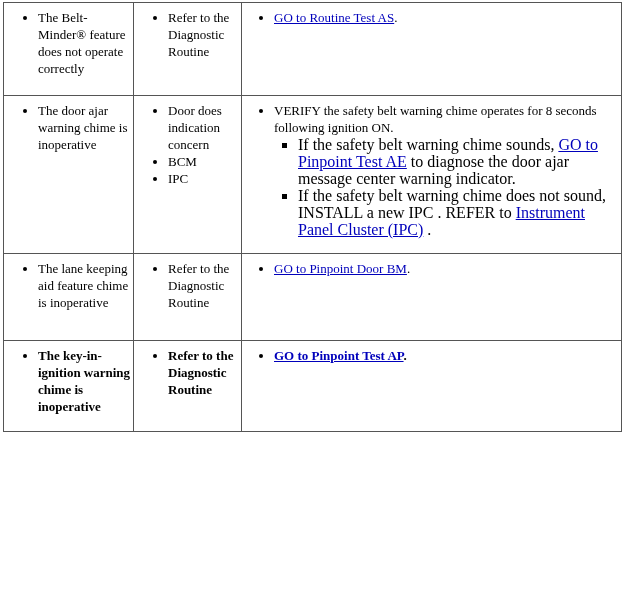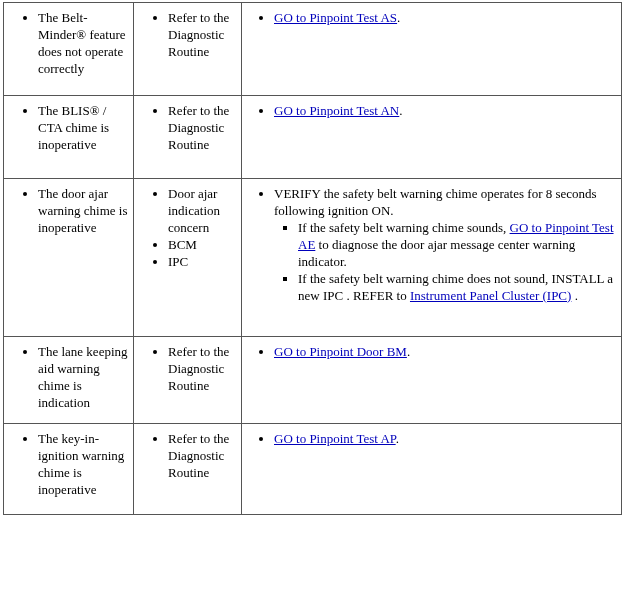--- a/index.html
+++ b/index.html
@@ -60,42 +60,42 @@
 
   ul.lvl2 {
     margin: 0 0 0 0;
     padding-left: 24px;
     list-style-type: square;
   }
   ul.lvl2 > li {
     margin: 0;
     padding: 0;
     line-height: 17px;
-    font-size: 13px;
+    font-size: 16px;
   }
 
   .col-action ul.lvl1 {
     padding-left: 32px;
     margin-top: 6px;
   }
 
   a.doclink {
     color: #0000bb;
     text-decoration: underline;
   }
 
   .tail { color: #000000; text-decoration: none; }
 
   
   tr.row-1 td { height: 92px; }
   tr.row-2 td { height: 82px; }
   tr.row-3 td { height: 157px; }
   tr.row-4 td { height: 86px; }
   tr.row-5 td { height: 86px; }
-  tr.row-6 td { height: 90px; }
+  tr.row-6 td { height: 90px; font-weight: bold; }
 </style>
 </head>
 <body>
 
 <div class="page">
   <table class="symptom-table">
     <tbody>
 
       <tr class="row-1">
         <td class="col-symptom">
@@ -103,52 +103,35 @@
             <li>The Belt-Minder® feature does not operate correctly</li>
           </ul>
         </td>
         <td class="col-source">
           <ul class="lvl1">
             <li>Refer to the Diagnostic Routine</li>
           </ul>
         </td>
         <td class="col-action">
           <ul class="lvl1">
-            <li><a class="doclink" href="#">GO to Pinpoint Test AS</a><span class="tail">.</span></li>
+            <li><a class="doclink" href="#">GO to Routine Test AS</a><span class="tail">.</span></li>
           </ul>
         </td>
       </tr>
 
-      <tr class="row-2">
-        <td class="col-symptom">
-          <ul class="lvl1">
-            <li>The BLIS® / CTA chime is inoperative</li>
-          </ul>
-        </td>
-        <td class="col-source">
-          <ul class="lvl1">
-            <li>Refer to the Diagnostic Routine</li>
-          </ul>
-        </td>
-        <td class="col-action">
-          <ul class="lvl1">
-            <li><a class="doclink" href="#">GO to Pinpoint Test AN</a><span class="tail">.</span></li>
-          </ul>
-        </td>
-      </tr>
 
       <tr class="row-3">
         <td class="col-symptom">
           <ul class="lvl1">
             <li>The door ajar warning chime is inoperative</li>
           </ul>
         </td>
         <td class="col-source">
           <ul class="lvl1">
-            <li>Door ajar indication concern</li>
+            <li>Door does indication concern</li>
             <li>BCM</li>
             <li>IPC</li>
           </ul>
         </td>
         <td class="col-action">
           <ul class="lvl1">
             <li>
               <span>VERIFY the safety belt warning chime operates for 8 seconds following ignition ON.</span>
               <ul class="lvl2">
                 <li><span>If the safety belt warning chime sounds, </span><a class="doclink" href="#">GO to Pinpoint Test AE</a><span class="tail"> to diagnose the door ajar message center warning indicator.</span></li>
@@ -156,21 +139,21 @@
               </ul>
             </li>
           </ul>
         </td>
       </tr>
 
 
       <tr class="row-5">
         <td class="col-symptom">
           <ul class="lvl1">
-            <li>The lane keeping aid warning chime is indication</li>
+            <li>The lane keeping aid feature chime is inoperative</li>
           </ul>
         </td>
         <td class="col-source">
           <ul class="lvl1">
             <li>Refer to the Diagnostic Routine</li>
           </ul>
         </td>
         <td class="col-action">
           <ul class="lvl1">
             <li><a class="doclink" href="#">GO to Pinpoint Door BM</a><span class="tail">.</span></li>

